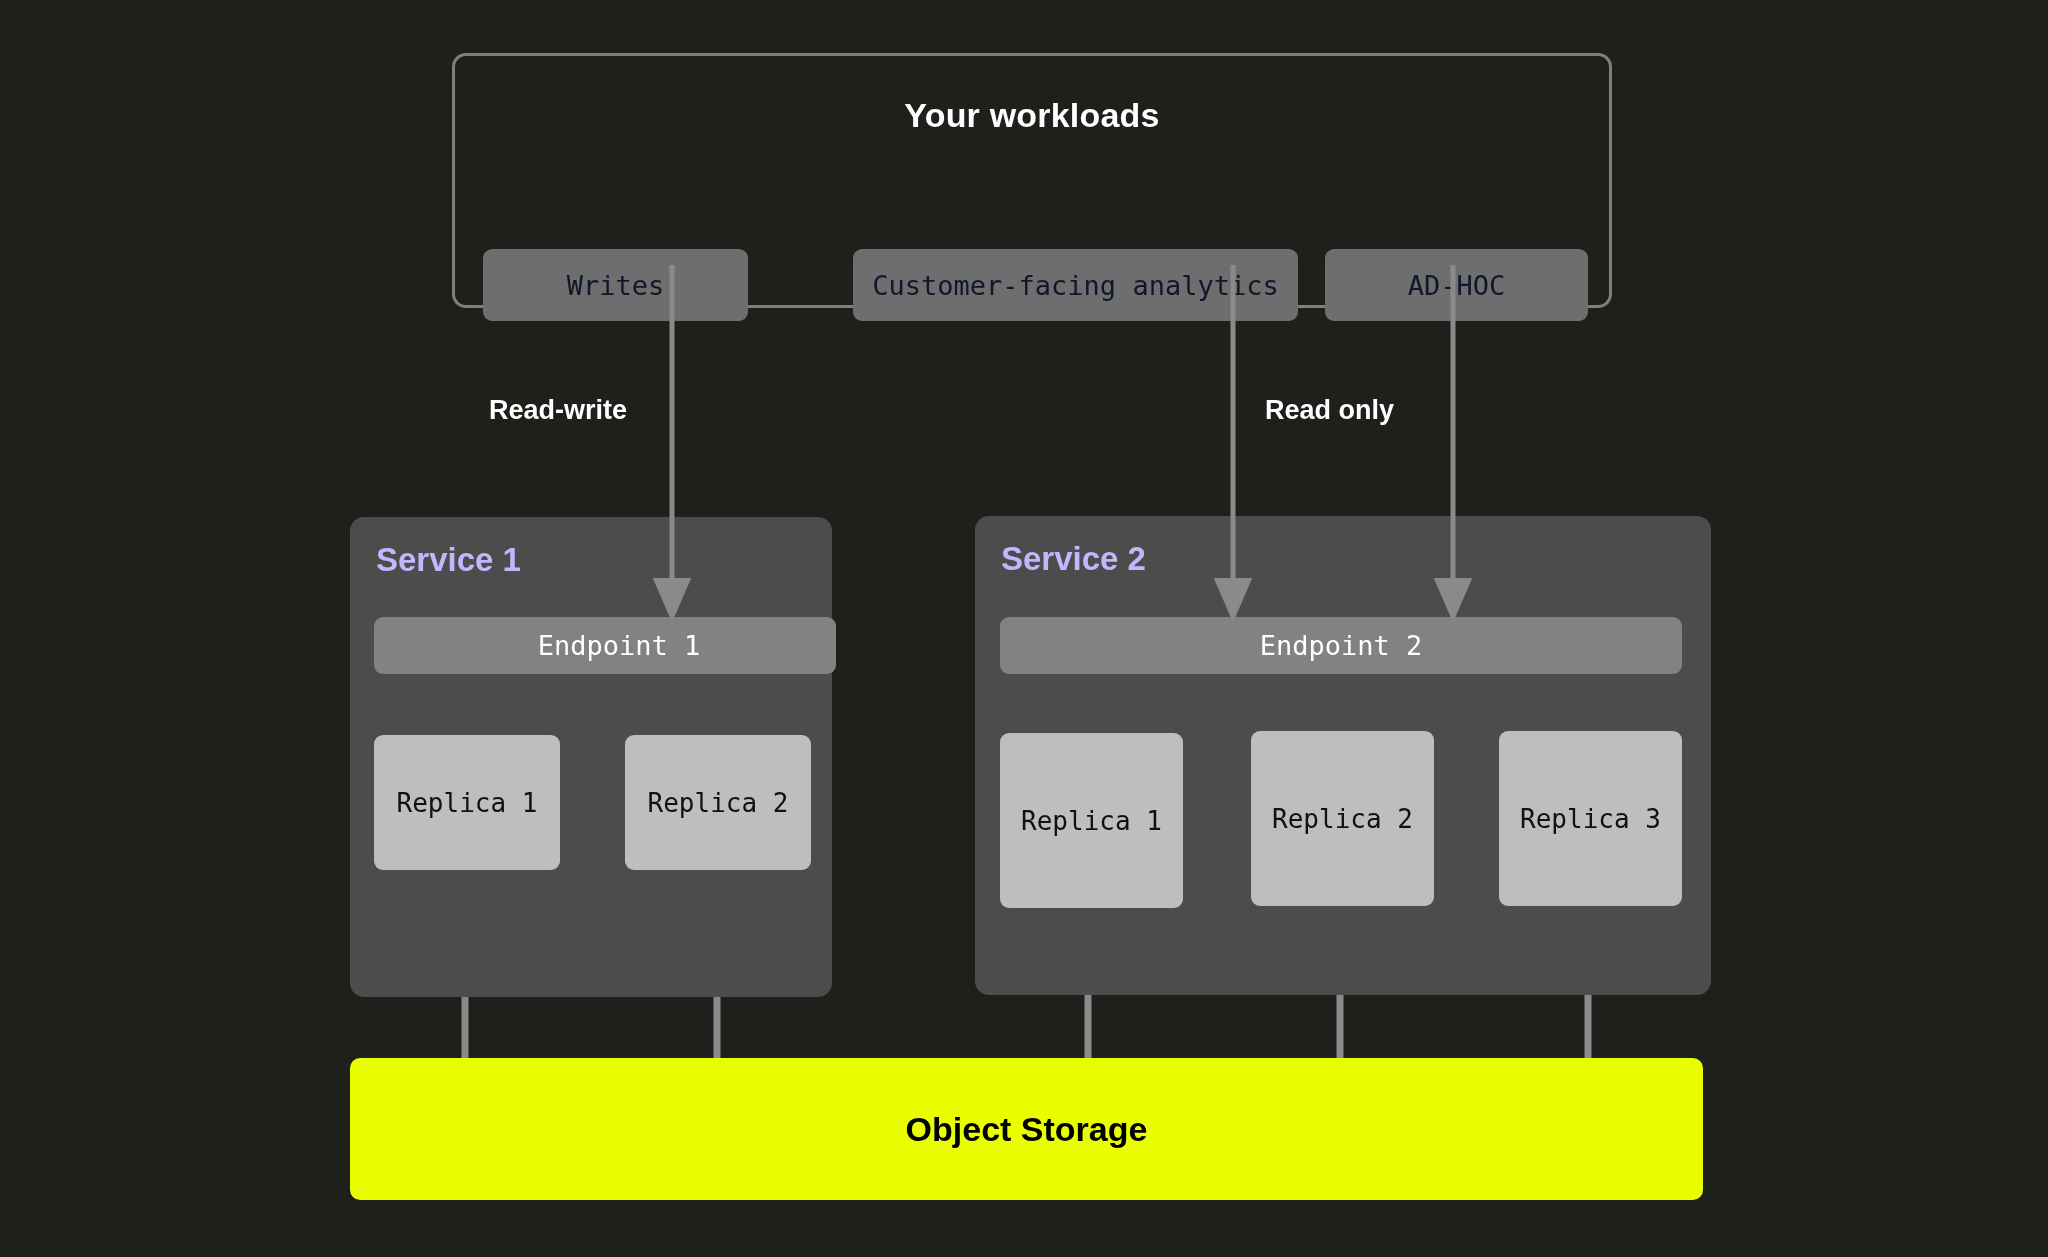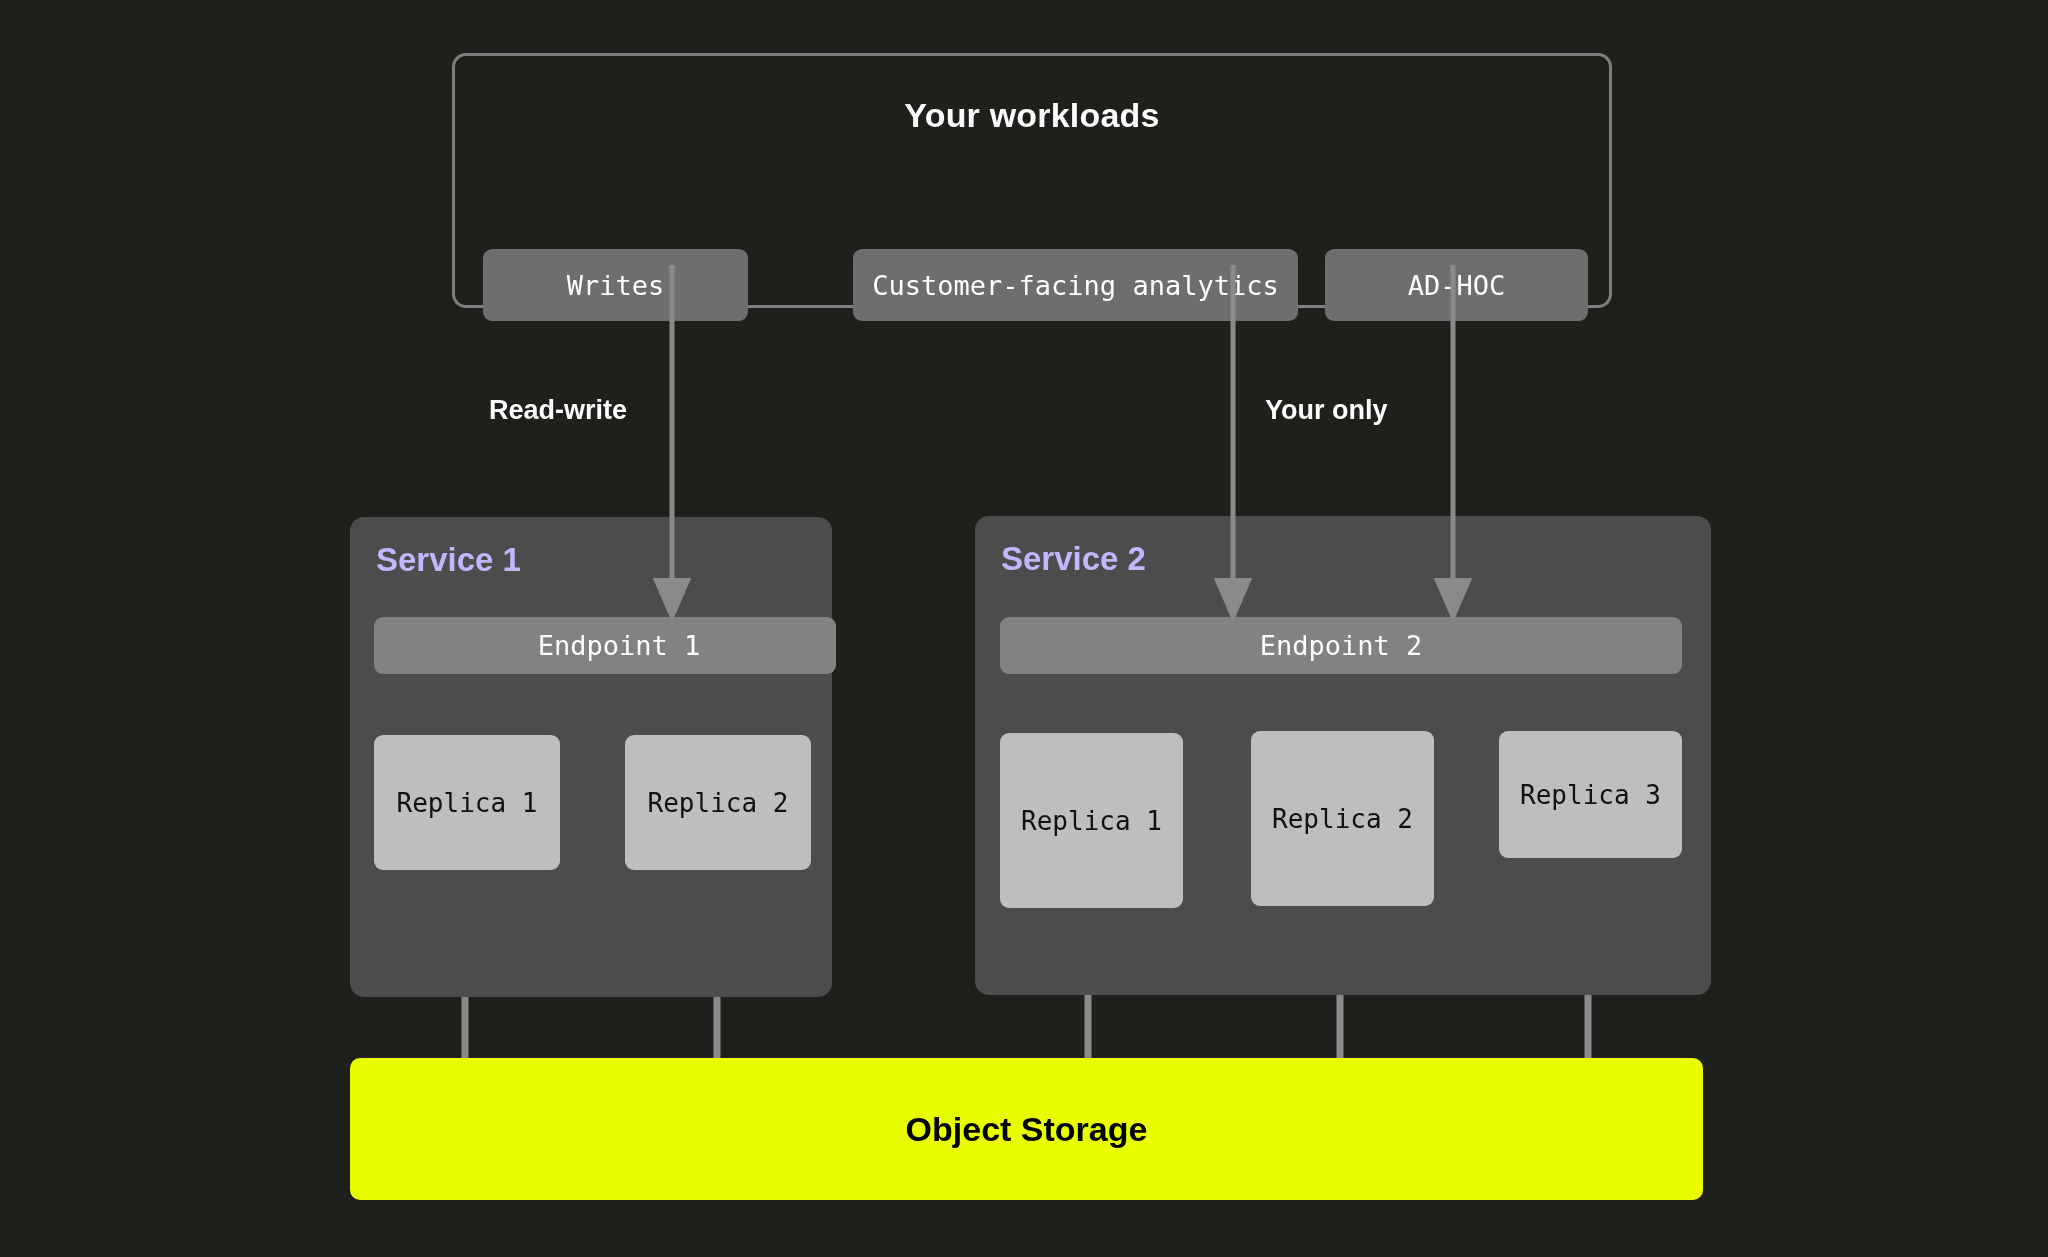--- a/index.html
+++ b/index.html
@@ -50,21 +50,21 @@
     font-weight: bold;
     letter-spacing: 0.2px;
   }
 
   .chip {
     position: absolute;
     top: 193px;
     height: 72px;
     background: #6e6e6e;
     border-radius: 9px;
-    color: #ffffff;
+    color: #0f172a;
     font-family: "DejaVu Sans Mono", "Liberation Mono", monospace;
     font-size: 27px;
     display: flex;
     align-items: center;
     justify-content: center;
     box-sizing: border-box;
   }
   .chip-writes        { left: 28px;  width: 265px; }
   .chip-analytics     { left: 398px; width: 445px; }
   .chip-adhoc         { left: 870px; width: 263px; }
@@ -115,21 +115,21 @@
     align-items: center;
     justify-content: center;
     z-index: 4;
   }
   
   .s1-r1 { left: 24px;  top: 218px; width: 186px; height: 135px; }
   .s1-r2 { left: 275px; top: 218px; width: 186px; height: 135px; }
   
   .s2-r1 { left: 25px;  top: 217px; width: 183px; height: 175px; }
   .s2-r2 { left: 276px; top: 215px; width: 183px; height: 175px; }
-  .s2-r3 { left: 524px; top: 215px; width: 183px; height: 127px; }
+  .s2-r3 { left: 524px; top: 215px; width: 183px; height: 175px; }
 
   
   .object-storage {
     position: absolute;
     left: 350px;
     top: 1058px;
     width: 1353px;
     height: 142px;
     background: #e9ff00;
     border-radius: 10px;
@@ -214,17 +214,17 @@
       <line x1="672" y1="265" x2="672" y2="600" marker-end="url(#arrowhead)"></line>
 
       <line x1="1233" y1="265" x2="1233" y2="600" marker-end="url(#arrowhead)"></line>
 
       <line x1="1453" y1="265" x2="1453" y2="600" marker-end="url(#arrowhead)"></line>
     </g>
   </svg>
 
   <div class="edge-label label-read-write">Read-write</div>
 
-  <div class="edge-label label-read-only">Your only</div>
+  <div class="edge-label label-read-only">Read only</div>
 
   <div class="object-storage">Object Storage</div>
 
 </div>
 
 </body></html>

